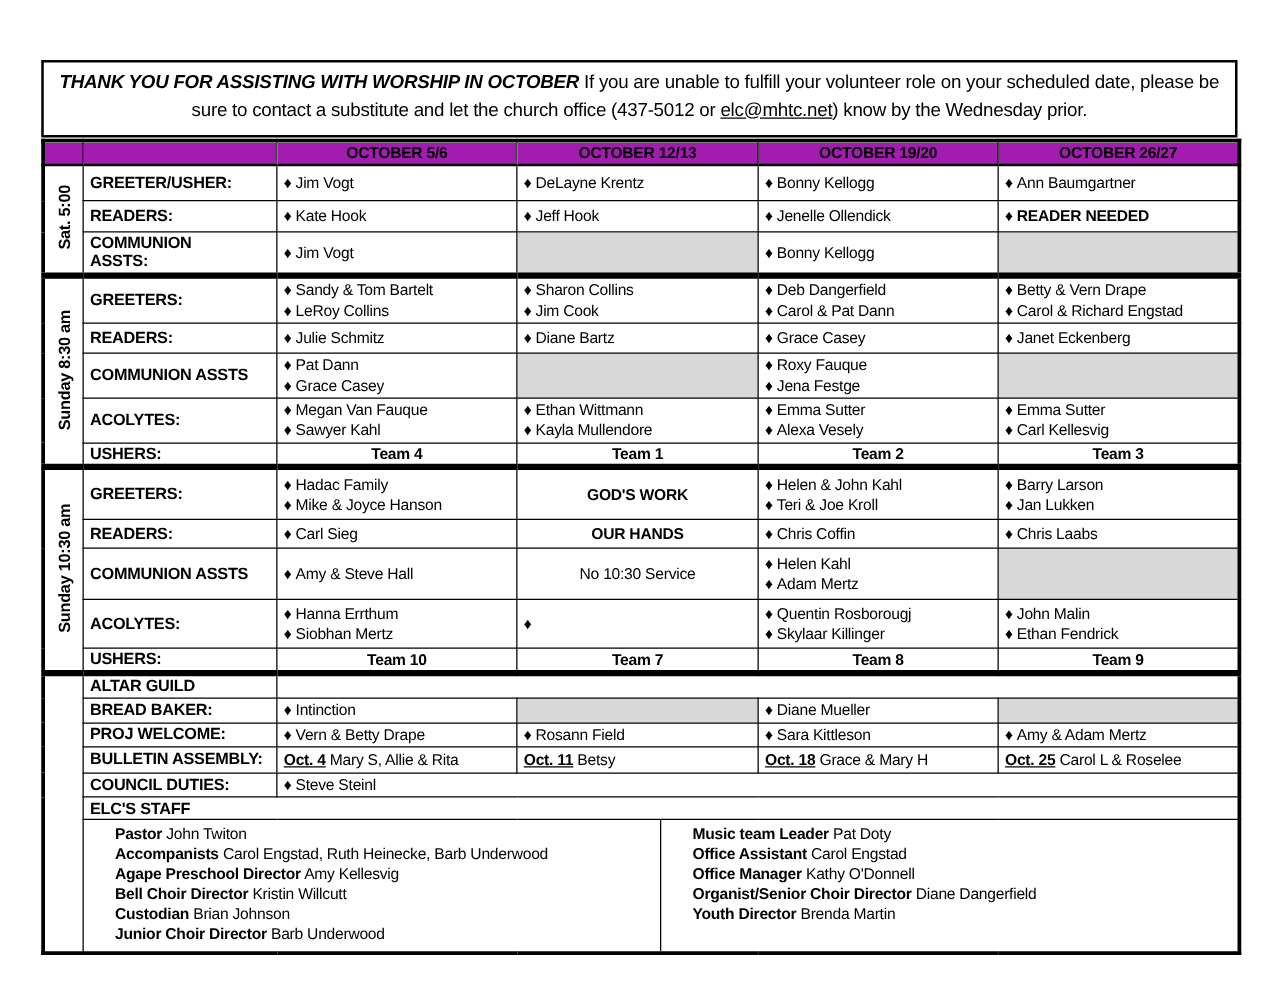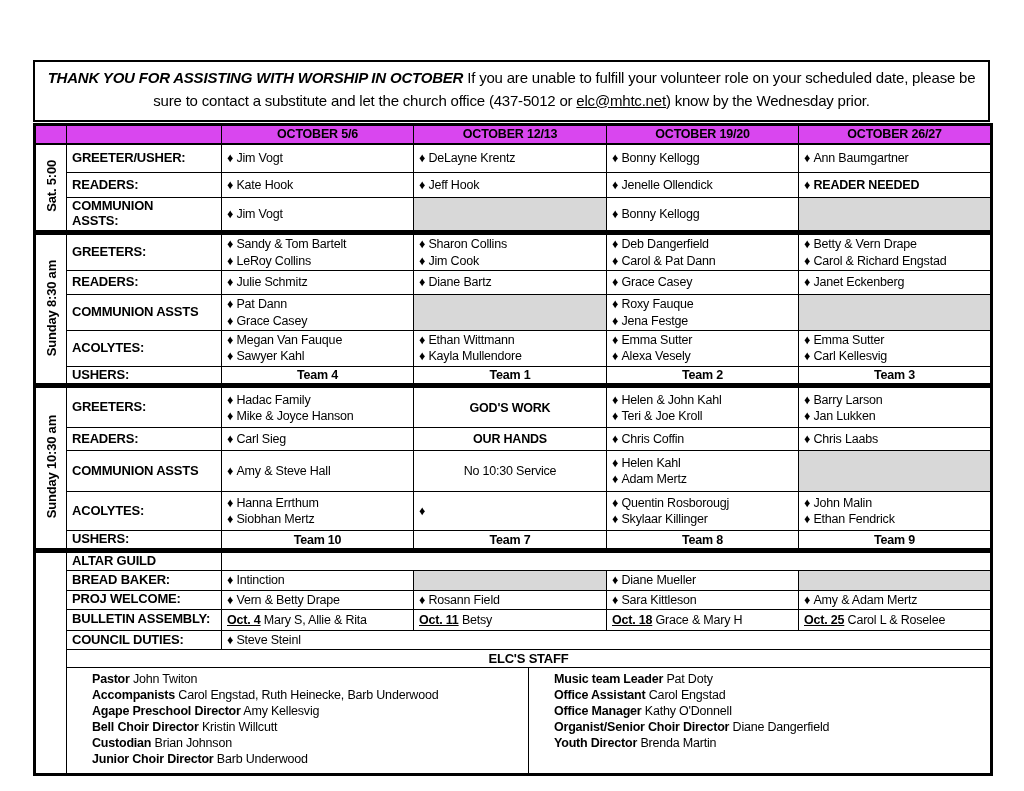--- a/index.html
+++ b/index.html
@@ -3,21 +3,21 @@
 <meta charset="utf-8">
 <style>
   * { box-sizing: border-box; }
   html,body { margin:0; padding:0; }
   body {
     width:1024px; height:791px; background:#fff; color:#000;
     font-family:"Liberation Sans", sans-serif;
     letter-spacing:-0.2px;
     position:relative;
   }
-  .page { position:absolute; left:33px; top:60px; width:957px; }
+  .page { position:absolute; left:33px; top:48px; width:957px; }
 
   
   .notice {
     border:2px solid #000;
     padding:5px 12px 8px 12px;
     text-align:center;
     font-size:15px;
     line-height:1.5;
   }
   .notice .t { font-weight:bold; font-style:italic; }
@@ -31,21 +31,21 @@
     margin-top:1px;
     border:3px solid #000;
   }
   td {
     border:1px solid #000;
     padding:1px 5px;
     font-size:12.5px;
     vertical-align:middle;
     overflow:hidden;
   }
-  tr.hdr td { background:#d946ef; border-bottom:2px solid #000; font-weight:bold; text-align:center; font-size:12.5px; }
+  tr.hdr td { background:#a21caf; border-bottom:2px solid #000; font-weight:bold; text-align:center; font-size:12.5px; }
   tr.thick td { border-top:5px solid #000; }
   td.vcell { text-align:center; vertical-align:middle; padding:0; }
   .vtext {
     writing-mode:vertical-rl;
     transform:rotate(180deg);
     font-weight:bold;
     font-size:13px;
     white-space:nowrap;
     display:inline-block;
     letter-spacing:-0.2px;
@@ -60,21 +60,21 @@
   td.ctrn { text-align:center; }
   .bdate { font-weight:bold;text-decoration:underline; }
 
   
   .h19{height:19px}.h29{height:29px}.h25{height:25px}.h35{height:35px}
   .h38{height:38px}.h24{height:24px}.h36{height:36px}.h18{height:18px}
   .h42{height:42px}.h23{height:23px}.h41{height:41px}.h39{height:39px}
   .h20{height:20px}.h21{height:21px}
 
   
-  td.staffhdr { text-align:center; font-weight:bold; font-size:13px; }
+  td.staffhdr { font-weight:bold; font-size:13px; }
   td.staffcell { padding:0; vertical-align:top; }
   .staffwrap { display:flex; width:100%; }
   .staffcol { flex:1; padding:3px 8px 6px 8px; }
   .staffcol.right { border-left:1px solid #000; }
   .staffline { font-size:12.5px; line-height:1.28;padding-left:17px; }
   .srole { font-weight:bold; }
 </style>
 </head>
 <body>
 

